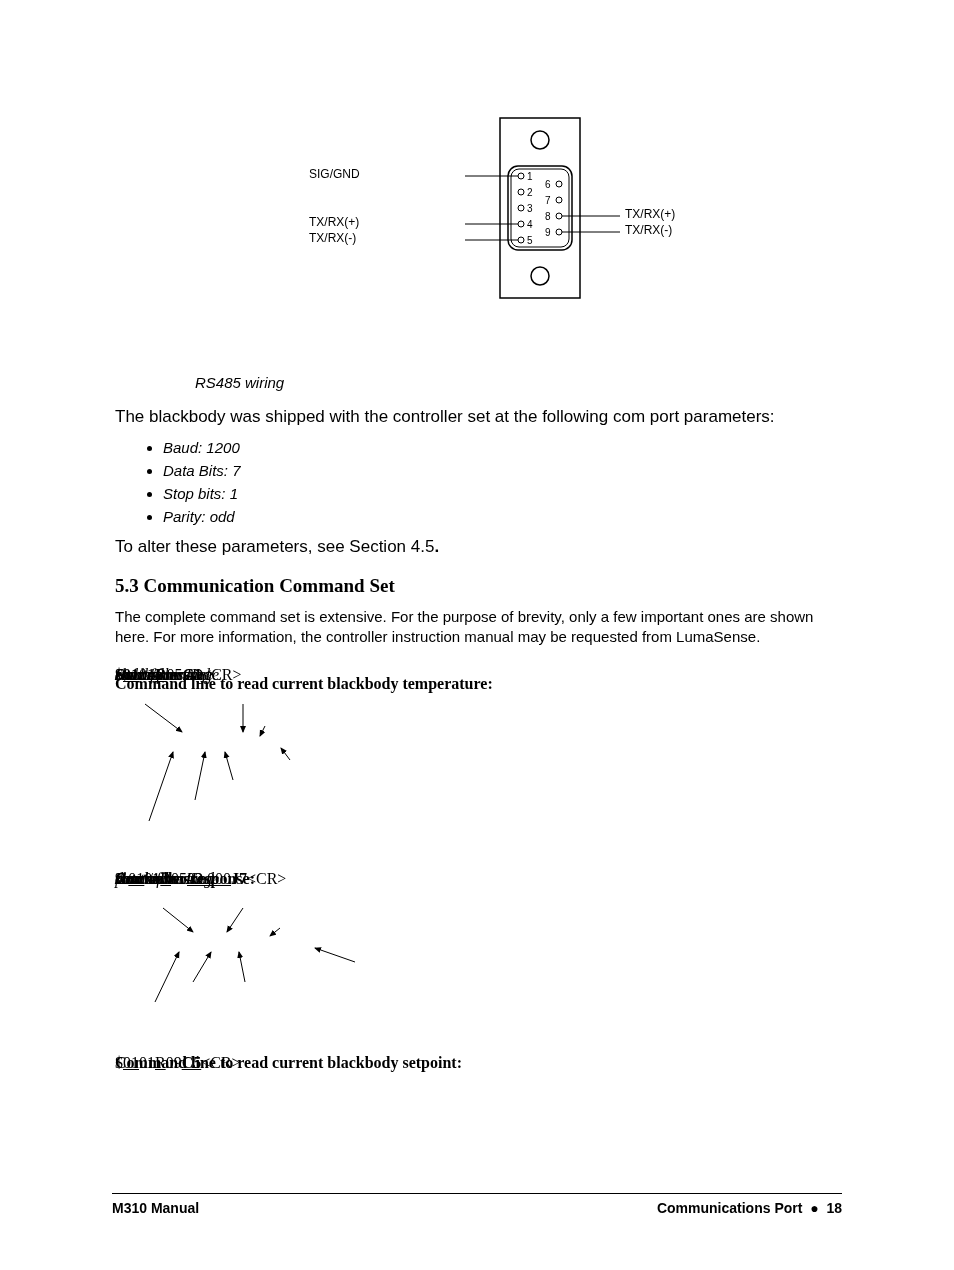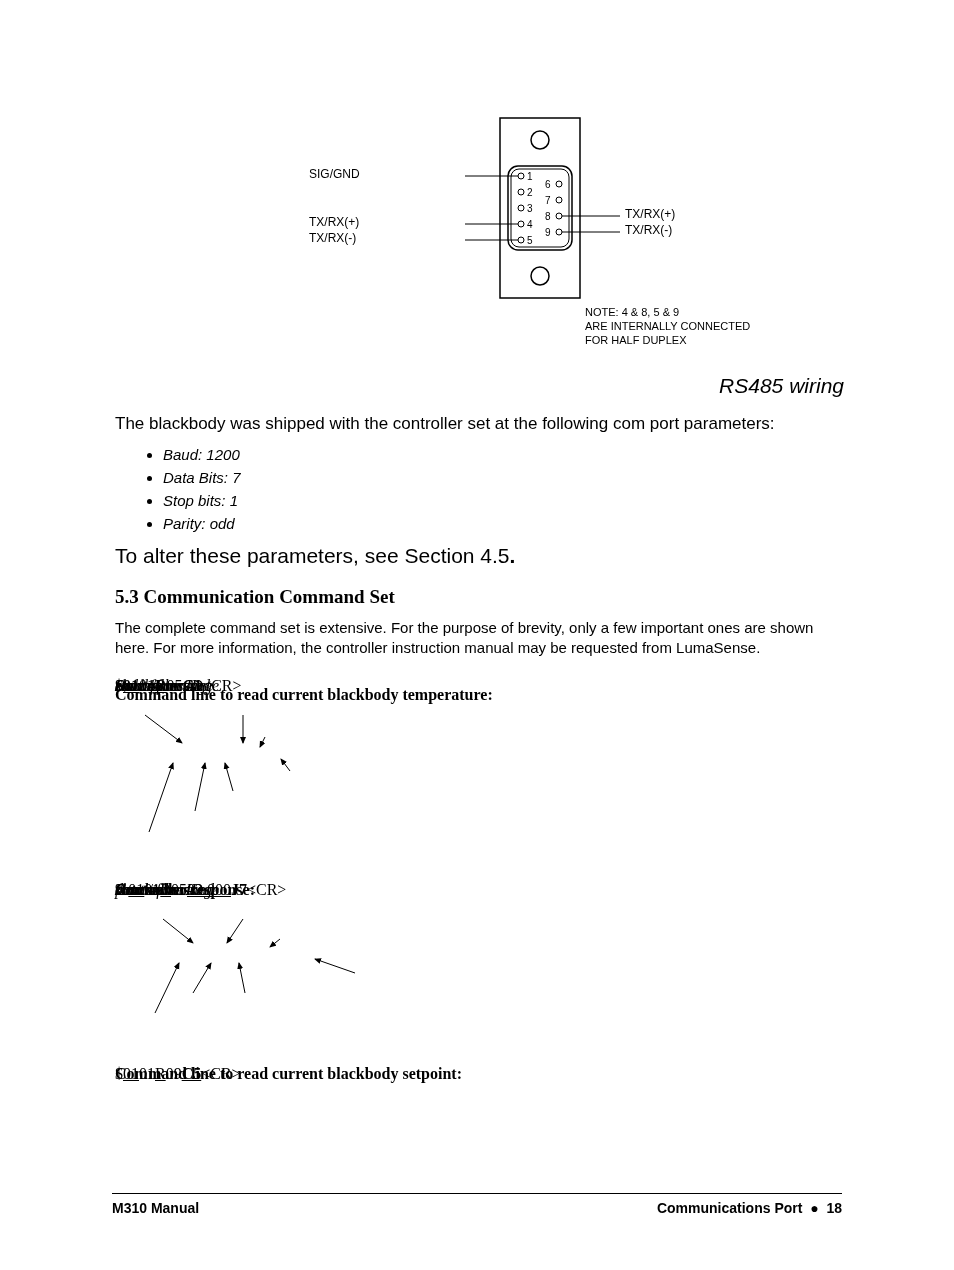--- a/index.html
+++ b/index.html
@@ -14,35 +14,35 @@
     }
     .diagram-area {
       position: relative;
       width: 480px;
       height: 260px;
       margin: 0 auto 0 190px;
     }
     .intro-p { font-size: 17px; margin-top: 16px; margin-bottom: 12px; }
     ul.params { margin: 0 0 12px 48px; list-style: disc; font-size: 15px; font-style: italic; }
     ul.params li { margin: 6px 0; }
-    .alter-p { font-size: 21px; margin-bottom: 18px; }
+    .alter-p { font-size: 17px; margin-bottom: 18px; }
     h2.section-heading { font-size: 19px; font-weight: 700; margin-bottom: 10px; font-family: Liberation Serif, serif; }
     .section-p { font-size: 15px; margin-bottom: 18px; line-height: 1.35; }
     .cmd-block { position: relative; font-family: "Times New Roman", serif; font-size: 16px; margin-bottom: 24px; }
     .cmd-block .bold { font-weight: 700; }
     .cmd-block .ital { font-style: italic; }
     .cmd-block .u { text-decoration: underline; }
     .cmd-block .line { position: absolute; white-space: nowrap; }
     .footer-rule {
       position: absolute; bottom: 76px; left: 112px; right: 112px;
       border-top: 1px solid #000;
     }
     .footer-left { position: absolute; bottom: 54px; left: 112px; font-weight: 700; font-size: 14px; }
     .footer-right { position: absolute; bottom: 54px; right: 112px; font-weight: 700; font-size: 14px; }
-    .caption { text-align: right; font-style: italic; font-size: 21px; margin-top: 4px; }
+    .caption { text-align: left; font-style: italic; font-size: 15px; margin-top: 4px; }
   </style>
 </head>
 <body>
 
 <div class="diagram-area">
   <svg viewBox="0 0 480 230" width="480" height="230">
 
     <rect x="195" y="8" width="80" height="180" fill="none" stroke="#000" stroke-width="1.5"></rect>
 
     <rect x="203" y="56" width="64" height="84" rx="10" ry="10" fill="none" stroke="#000" stroke-width="1.5"></rect>
@@ -81,25 +81,20 @@
 
     <line x1="257" y1="106" x2="315" y2="106" stroke="#000"></line>
     <line x1="257" y1="122" x2="315" y2="122" stroke="#000"></line>
   </svg>
   
   <div style="position:absolute;left:4px;top:57px;font-family:Arial;font-size:12px">SIG/GND</div>
   <div style="position:absolute;left:4px;top:105px;font-family:Arial;font-size:12px">TX/RX(+)</div>
   <div style="position:absolute;left:4px;top:121px;font-family:Arial;font-size:12px">TX/RX(-)</div>
   <div style="position:absolute;left:320px;top:97px;font-family:Arial;font-size:12px">TX/RX(+)</div>
   <div style="position:absolute;left:320px;top:113px;font-family:Arial;font-size:12px">TX/RX(-)</div>
-  <div style="position:absolute;left:280px;top:196px;font-family:Arial;font-size:11px;line-height:1.25">
-    <div>NOTE: 4 &amp; 8, 5 &amp; 9</div>
-    <div>ARE INTERNALLY CONNECTED</div>
-    <div>FOR HALF DUPLEX</div>
-  </div>
 </div>
 <div class="caption" style="margin-left:80px">RS485 wiring</div>
 
 <p class="intro-p">The blackbody was shipped with the controller set at the following com port parameters:</p>
 
 <ul class="params">
   <li>Baud: 1200</li>
   <li>Data Bits: 7</li>
   <li>Stop bits: 1</li>
   <li>Parity: odd</li>

